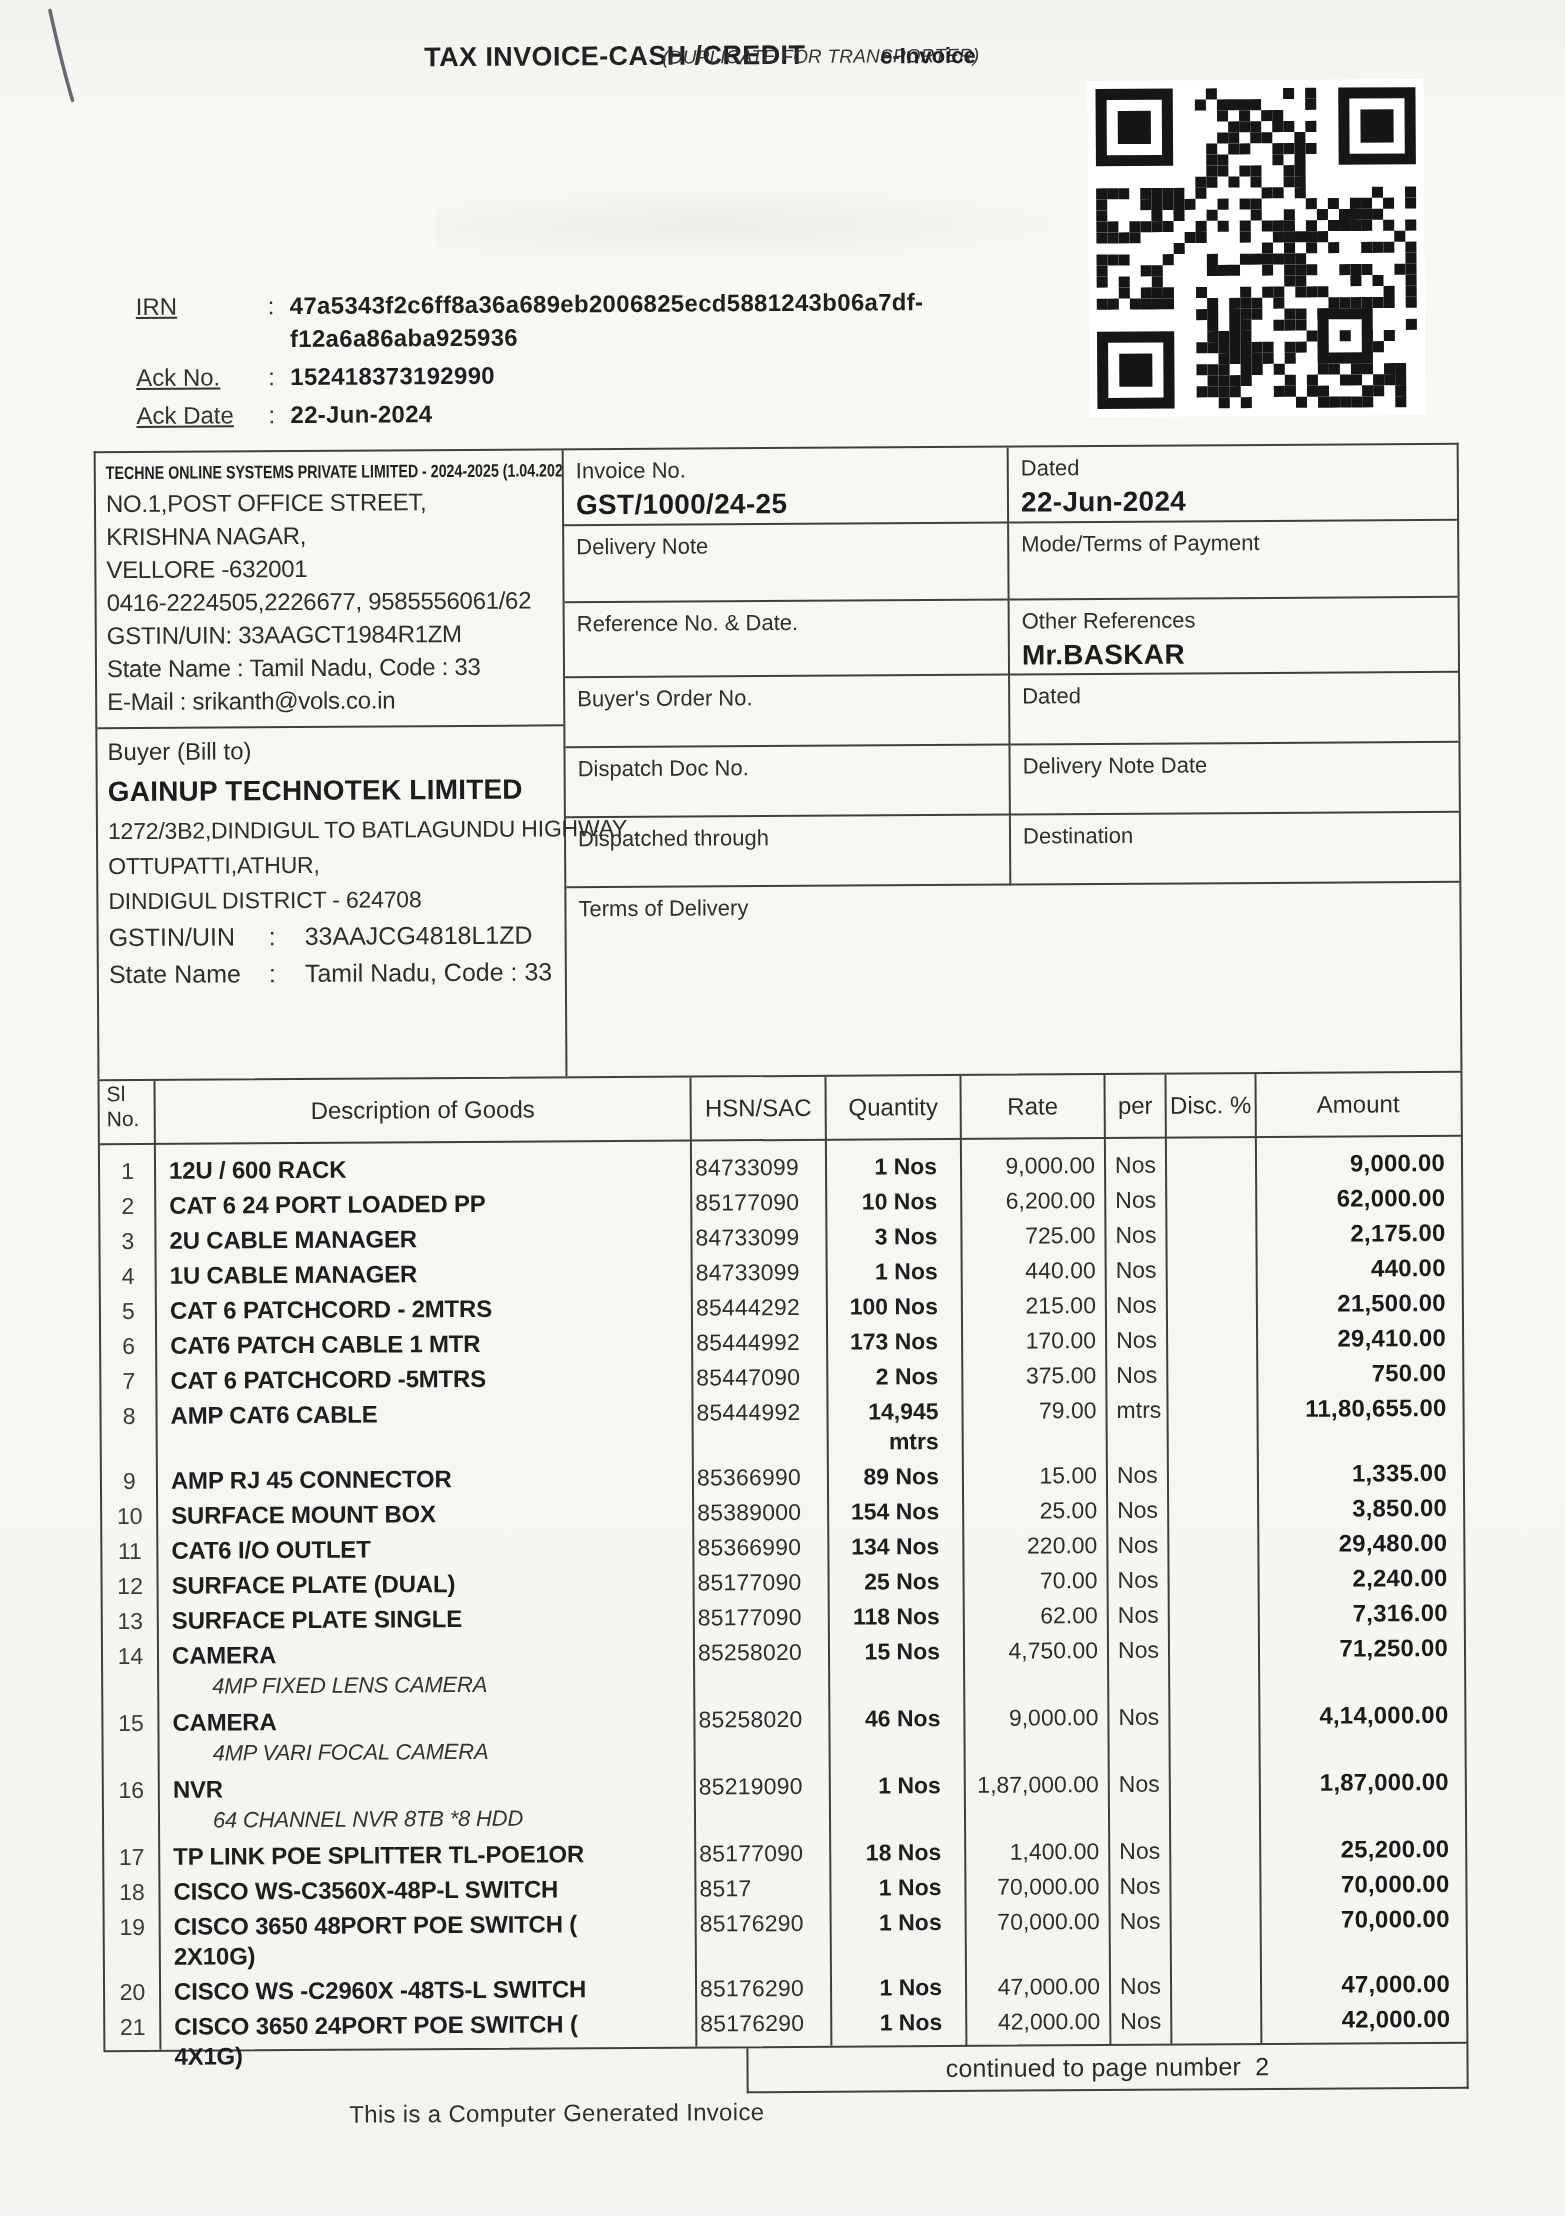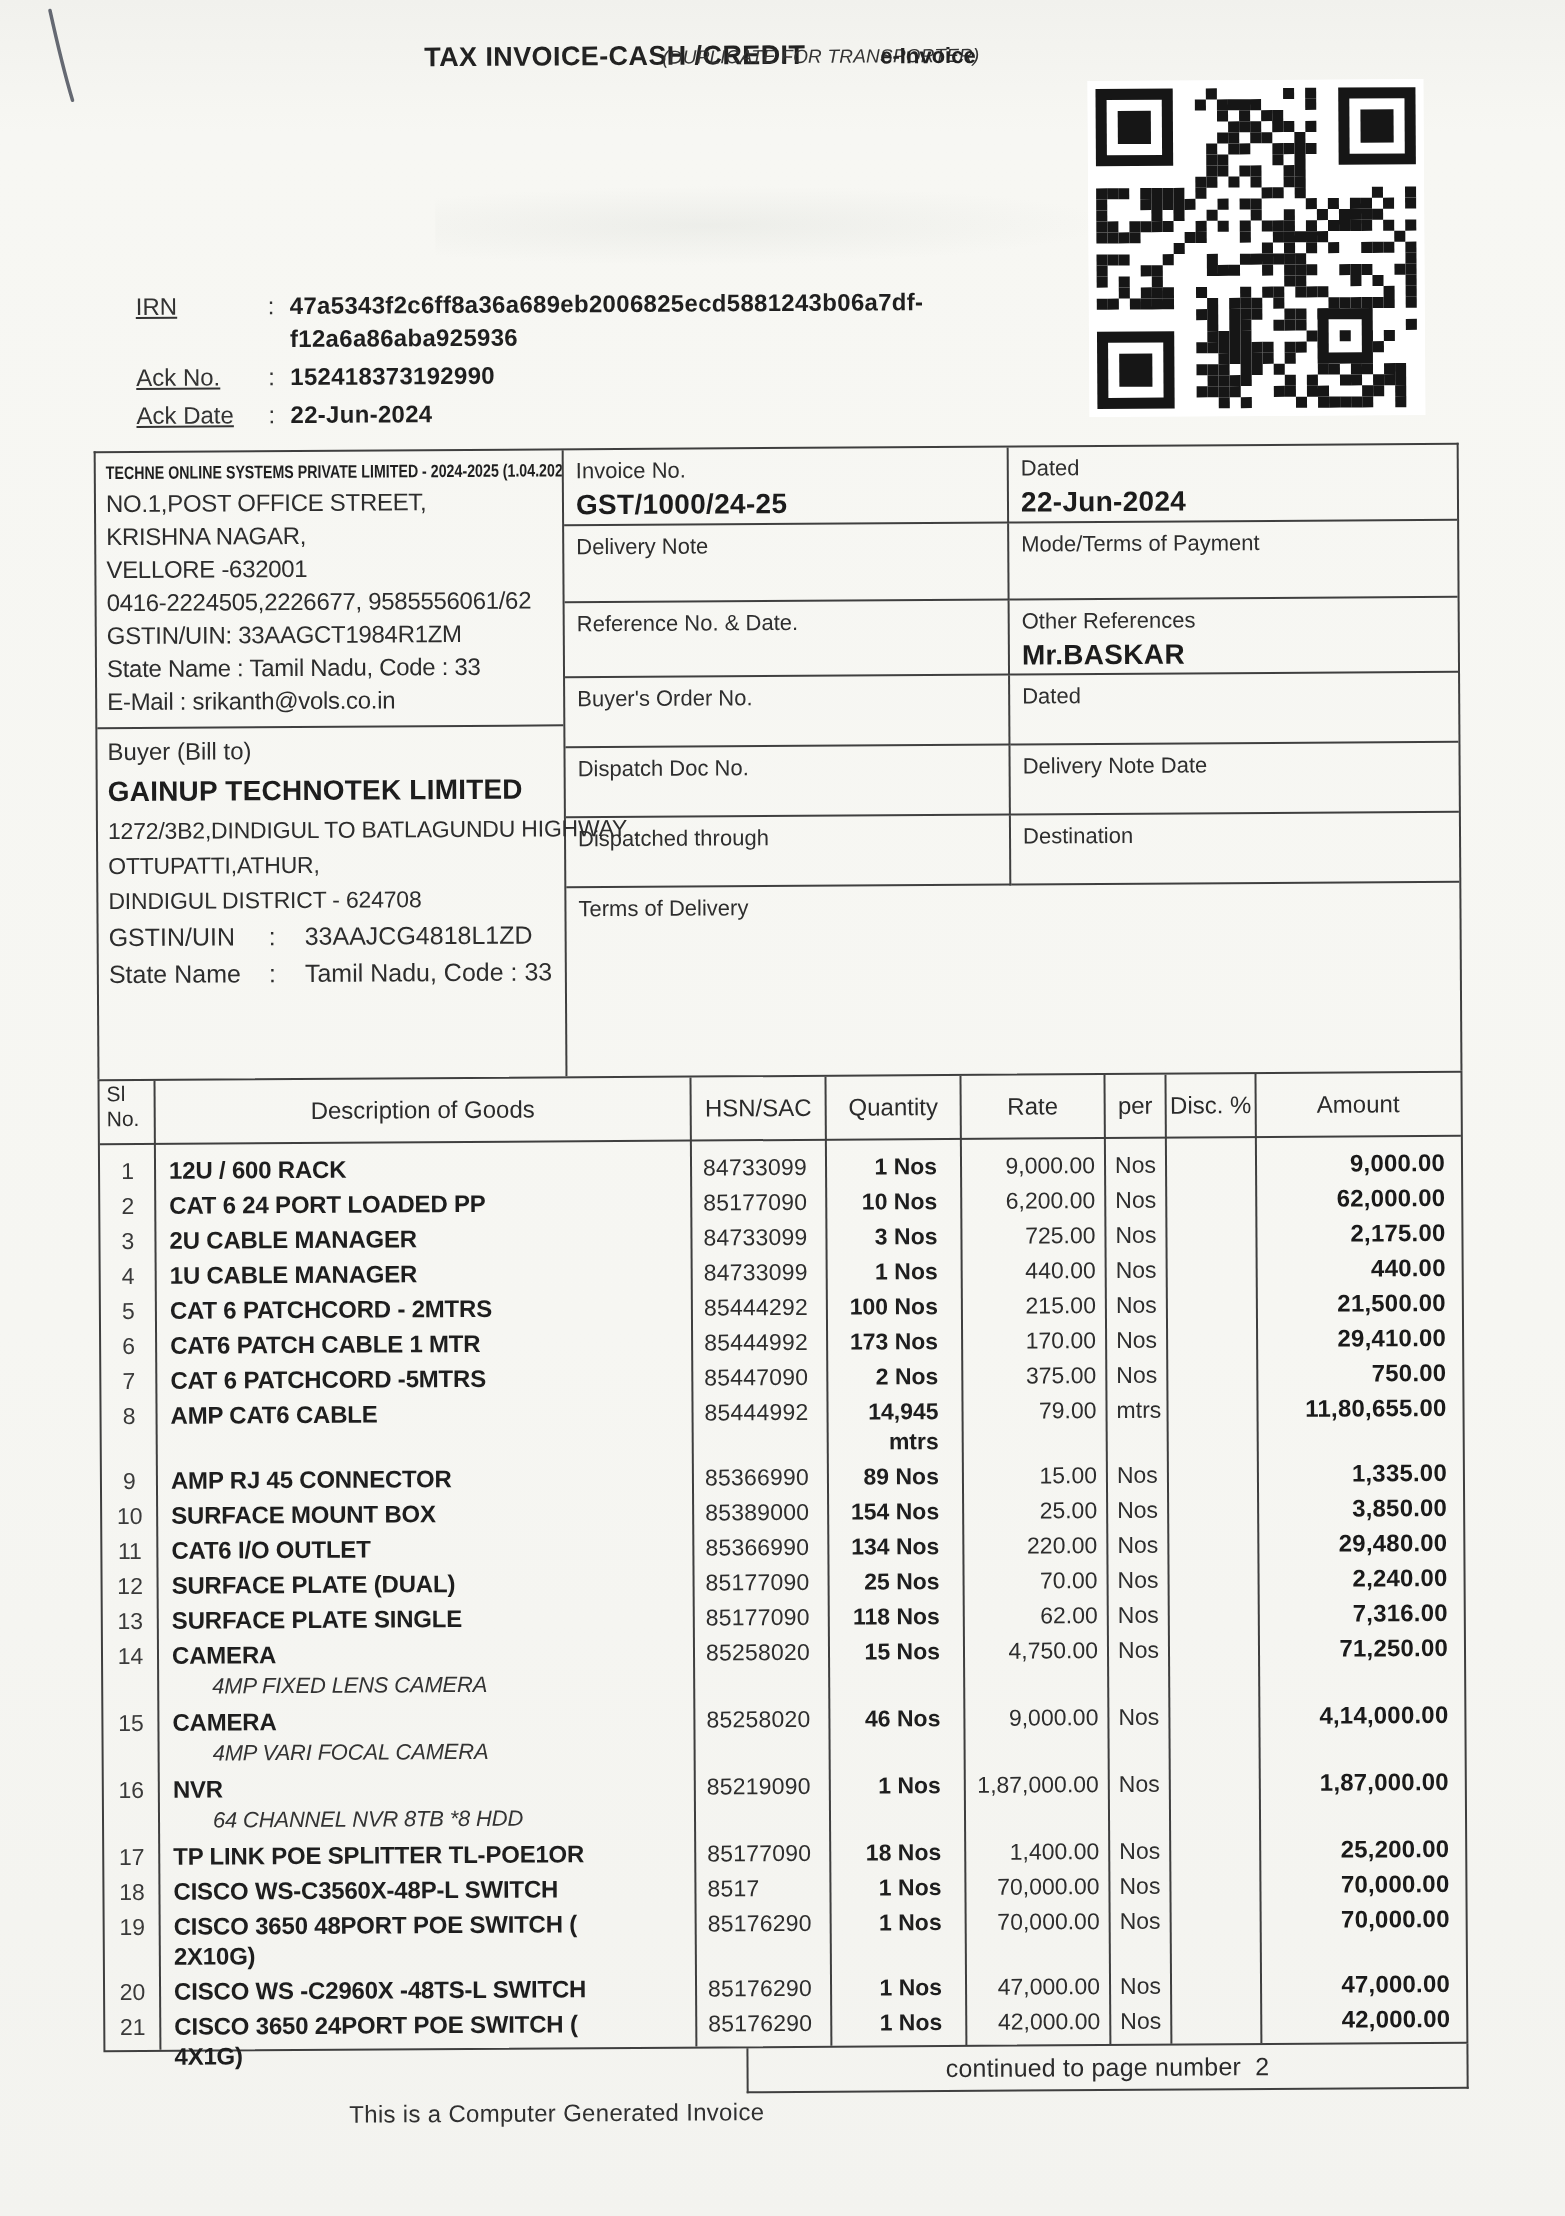--- a/index.html
+++ b/index.html
@@ -63,21 +63,21 @@
                   height:64px; border-bottom:2px solid #3f3f3f; align-items:center; }
   .h { text-align:center; font-size:24px; color:#2b2b2b; }
   .h-sl { white-space:pre-line; font-size:21px; line-height:25px; padding-left:7px; align-self:start; text-align:left; }
   .items-body { position:relative; height:905px; padding-top:8px; }
   .vline { position:absolute; top:0; bottom:0; width:2px; background:#3f3f3f; }
   .item-row { display:grid; grid-template-columns:55px 536px 135px 135px 144px 61px 90px 1fr; align-items:start; padding:3px 0 2px; }
   .c-sl   { text-align:center; font-size:23px; color:#3a3a3a; line-height:30px; }
   .c-desc { padding-left:14px; }
   .desc-main { font-size:24px; font-weight:bold; line-height:30px; color:#1e1e1e; letter-spacing:-0.2px; white-space:pre-line; }
   .desc-sub  { font-size:22px; font-style:italic; line-height:32px; color:#333; padding-left:40px; letter-spacing:-0.2px; }
-  .c-hsn  { font-size:23px; padding-left:12px; line-height:30px; color:#2d2d2d; letter-spacing:.2px; }
+  .c-hsn  { font-size:23px; padding-left:4px; line-height:30px; color:#2d2d2d; letter-spacing:.2px; }
   .c-qty  { text-align:right; padding-right:24px; font-size:23px; font-weight:bold; line-height:30px; color:#1e1e1e; }
   .c-rate { text-align:right; padding-right:10px; font-size:23px; line-height:30px; color:#2d2d2d; }
   .c-per  { padding-left:10px; font-size:23px; line-height:30px; color:#2d2d2d; }
   .c-disc { font-size:23px; line-height:30px; }
   .c-amt  { text-align:right; padding-right:16px; font-size:24px; font-weight:bold; line-height:30px; color:#1a1a1a; letter-spacing:.2px; }
 
   
   .continued { position:absolute; left:740px; top:2048px; width:722px; height:45px;
                border:2px solid #3f3f3f; border-top:none; display:flex; align-items:center; justify-content:center;
                font-size:25px; color:#2b2b2b; letter-spacing:.2px; white-space:pre; }

